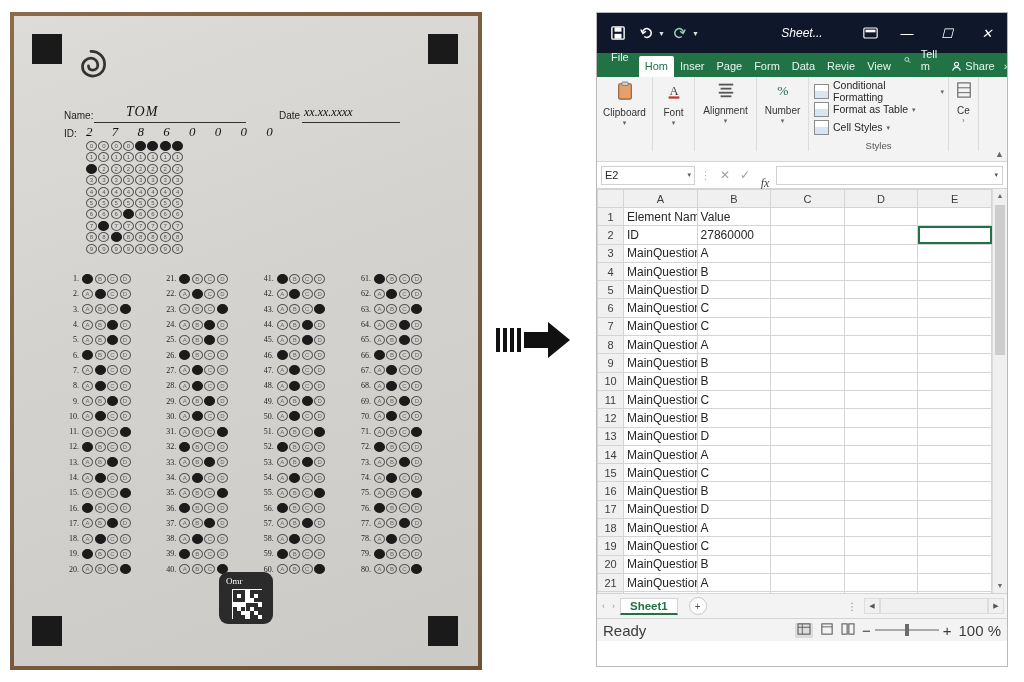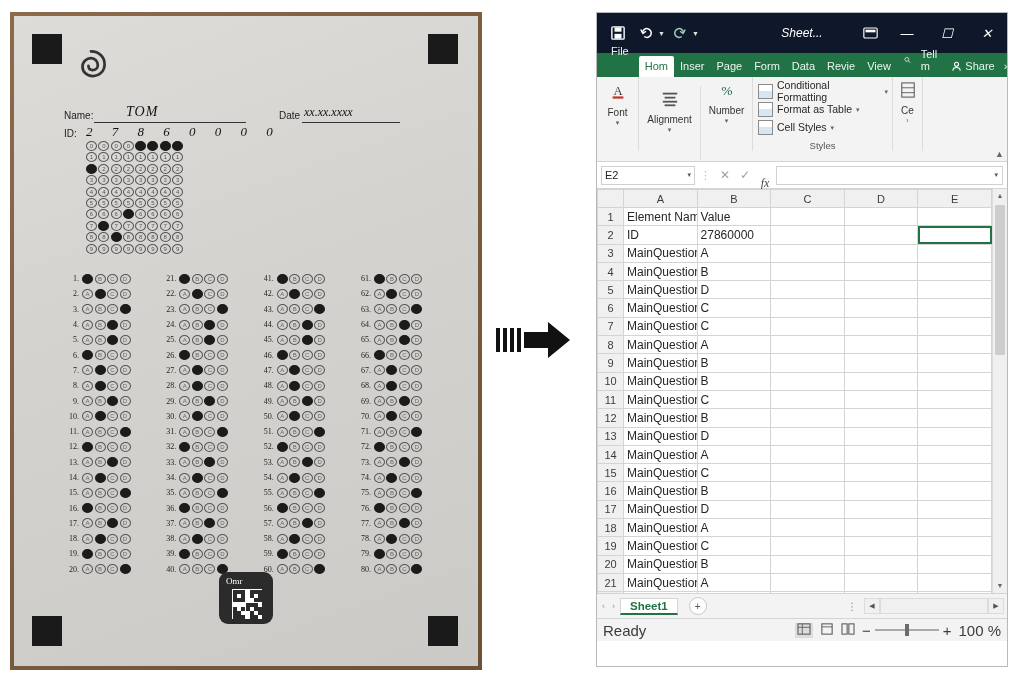--- a/index.html
+++ b/index.html
@@ -202,21 +202,21 @@
     align-items: flex-end;
     padding-left: 4px;
     font-size: 11px;
     color: #eaf5ef;
     position: relative;
   }
   .xl-tab {
     padding: 4px 6px 5px 6px;
     white-space: nowrap;
   }
-  .xl-tab.file { padding: 4px 10px 20px 10px; }
+  .xl-tab.file { padding: 4px 10px 14px 10px; }
   .xl-tab.active {
     background: #ffffff; color: #217346; font-weight: normal;
     border-radius: 2px 2px 0 0;
   }
   .xl-tell {
     display: flex; align-items: center; gap: 10px;
     padding: 4px 5px 5px 7px; color: #eaf5ef;
   }
   .xl-share {
     display: flex; align-items: center; gap: 3px;
@@ -238,21 +238,21 @@
     padding: 4px 3px 0 3px;
     box-sizing: border-box;
     text-align: center;
     font-size: 10px;
   }
   .rb-icon { font-size: 17px; line-height: 22px; color: #3a3a3a; }
   .rb-label { font-size: 10px; color: #333; }
   .rb-caret { font-size: 7px; color: #666; margin-top: 1px; }
   .rb-clipboard { width: 56px; }
   .rb-font { width: 42px; }
-  .rb-align { width: 62px; margin-top: 9px; }
+  .rb-align { width: 62px; }
   .rb-number { width: 52px; }
   .rb-styles { width: 140px; text-align: left; padding: 5px 4px 0 5px; }
   .style-item {
     display: flex; align-items: center; gap: 4px;
     font-size: 10.5px; color: #262626; height: 18px;
   }
   .style-sq {
     width: 13px; height: 13px; border: 1px solid #8b8b8b;
     background: linear-gradient(180deg,#fff 50%,#d8e6f2 50%);
     flex: none;
@@ -1207,20 +1207,30 @@
           <svg viewBox="0 0 12 12" width="11" height="11">
             <circle cx="6" cy="3.6" r="2.2" fill="none" stroke="#fff" stroke-width="1.2"></circle>
             <path d="M2 10.5 c0-2.4 2-3.4 4-3.4 s4 1 4 3.4" fill="none" stroke="#fff" stroke-width="1.2"></path>
           </svg>
           <span>Share</span>
         </div>
         <div class="xl-tab-more">›</div>
       </div>
 
     <div class="xl-ribbon">
+      <div class="rb-group rb-clipboard">
+        <div class="rb-icon">
+          <svg viewBox="0 0 20 22" width="18" height="20">
+              <rect x="3" y="3" width="14" height="17" rx="1.5" fill="#e8a06a" stroke="#8a5a33" stroke-width="1.2"></rect>
+              <rect x="6.5" y="1" width="7" height="4" rx="1" fill="#cfcfcf" stroke="#777" stroke-width="1"></rect>
+            </svg>
+        </div>
+        <div class="rb-label">Clipboard</div>
+        <div class="rb-caret">▾</div>
+      </div>
 
       <div class="rb-group rb-font">
         <div class="rb-icon">
           <svg viewBox="0 0 20 22" width="18" height="20">
               <text x="10" y="15" font-size="14" text-anchor="middle" fill="#444" font-family="Liberation Serif, serif">A</text>
               <rect x="4" y="17" width="12" height="2.5" fill="#c0392b"></rect>
             </svg>
         </div>
         <div class="rb-label">Font</div>
         <div class="rb-caret">▾</div>

